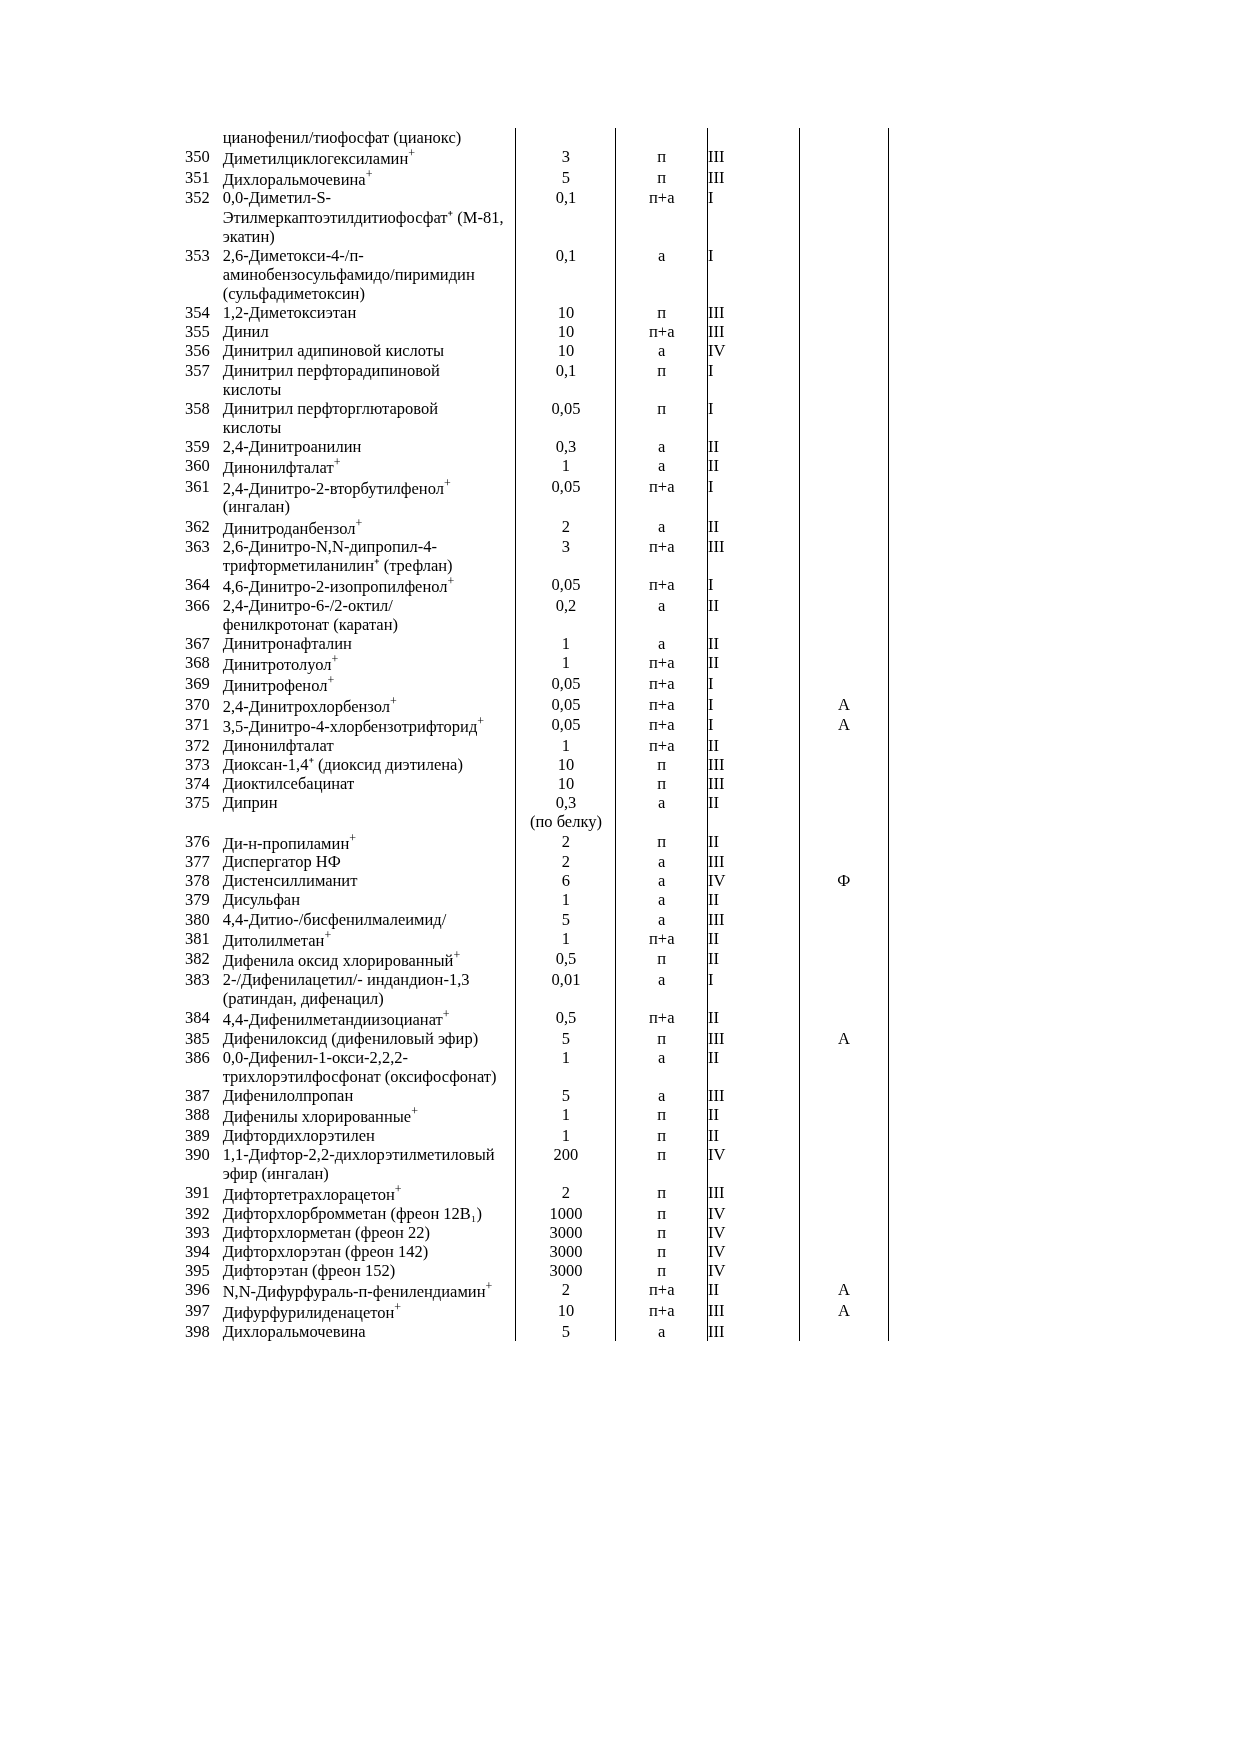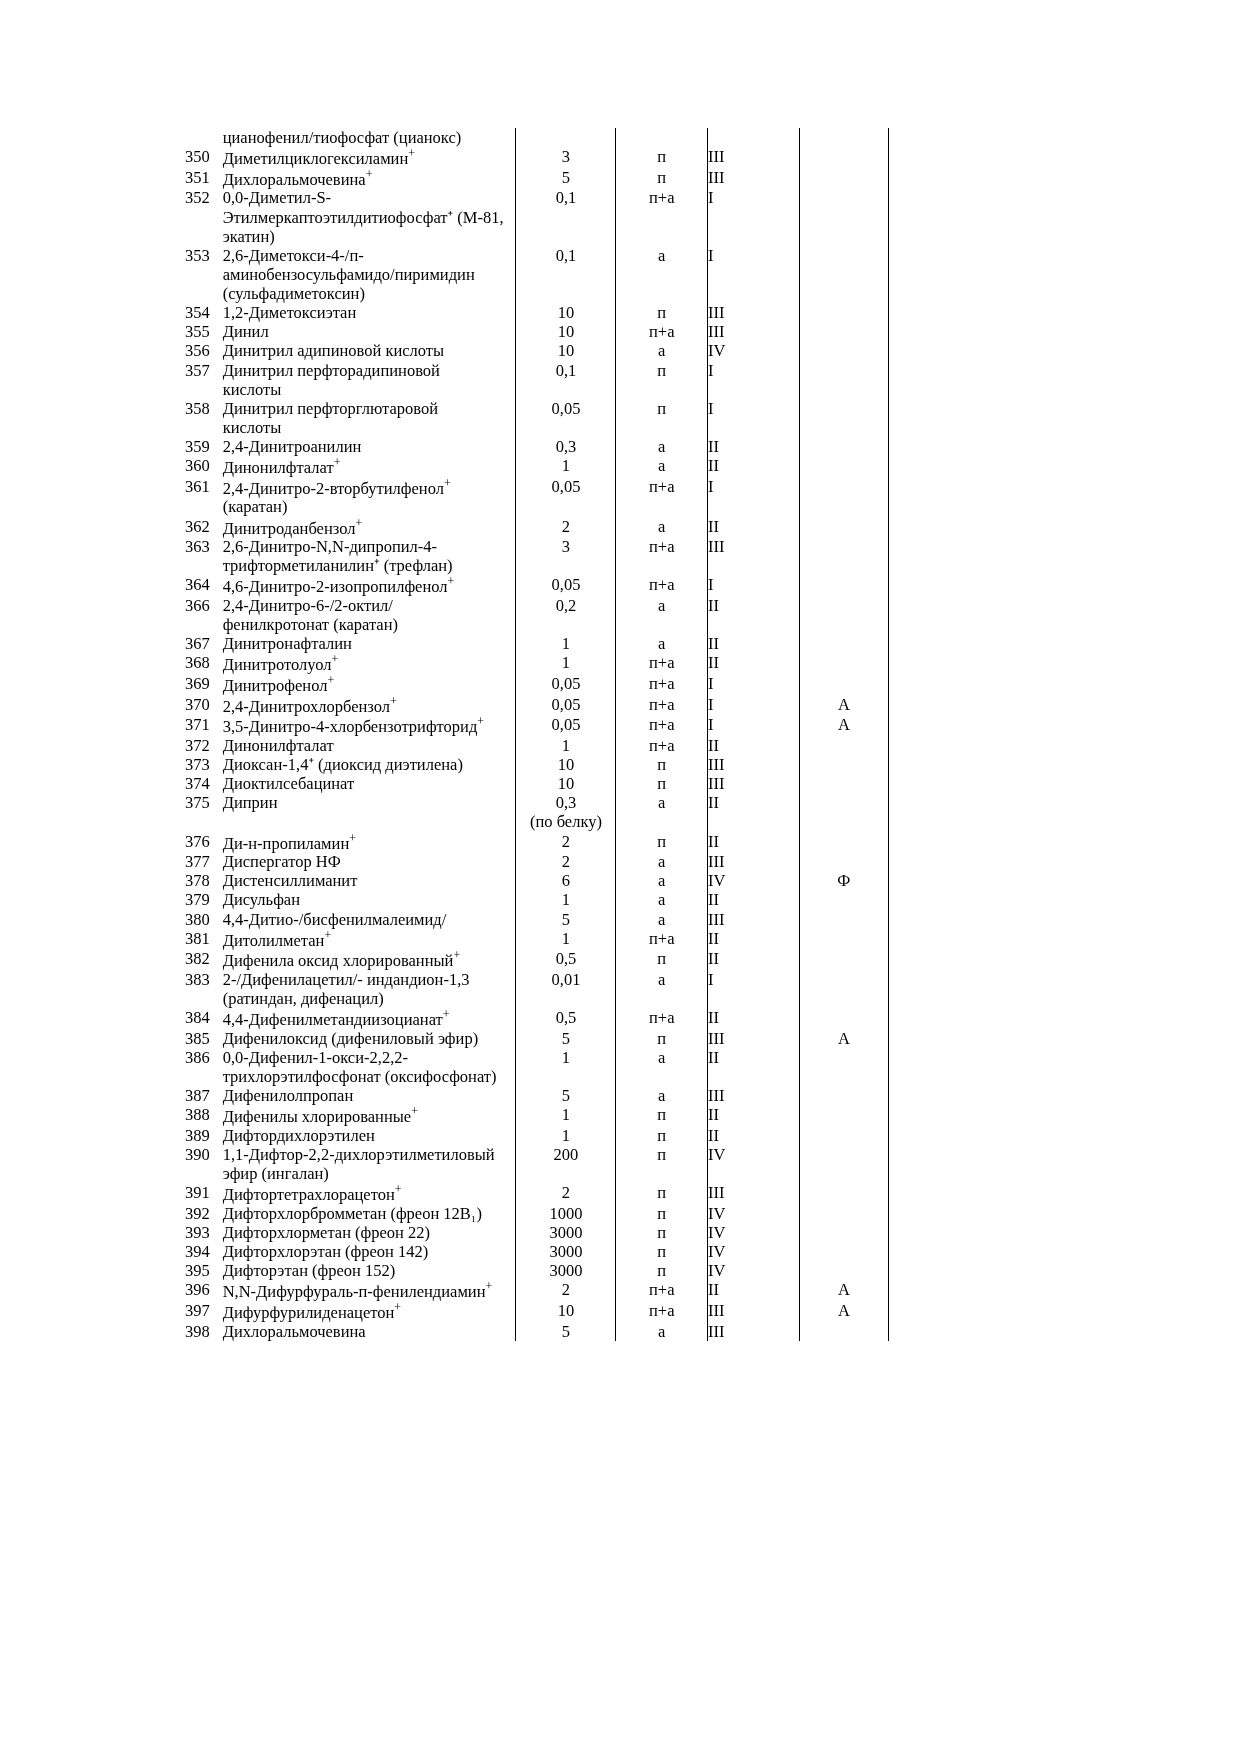--- a/index.html
+++ b/index.html
@@ -193,21 +193,21 @@
             <td class="c-num">360</td>
             <td class="c-name"><span>Динонилфталат</span><span class="sup">+</span></td>
             <td class="c-val"><span>1</span></td>
             <td class="c-phase">а</td>
             <td class="c-class">II</td>
             <td class="c-mark"></td>
             <td class="c-tail"></td>
           </tr>
           <tr>
             <td class="c-num">361</td>
-            <td class="c-name"><span>2,4-Динитро-2-вторбутилфенол</span><span class="sup">+</span><span class="line2">(каратан)</span></td>
+            <td class="c-name"><span>2,4-Динитро-2-вторбутилфенол</span><span class="sup">+</span><span class="line2">(ингалан)</span></td>
             <td class="c-val"><span>0,05</span></td>
             <td class="c-phase">п+а</td>
             <td class="c-class">I</td>
             <td class="c-mark"></td>
             <td class="c-tail"></td>
           </tr>
           <tr>
             <td class="c-num">362</td>
             <td class="c-name"><span>Динитроданбензол</span><span class="sup">+</span></td>
             <td class="c-val"><span>2</span></td>

